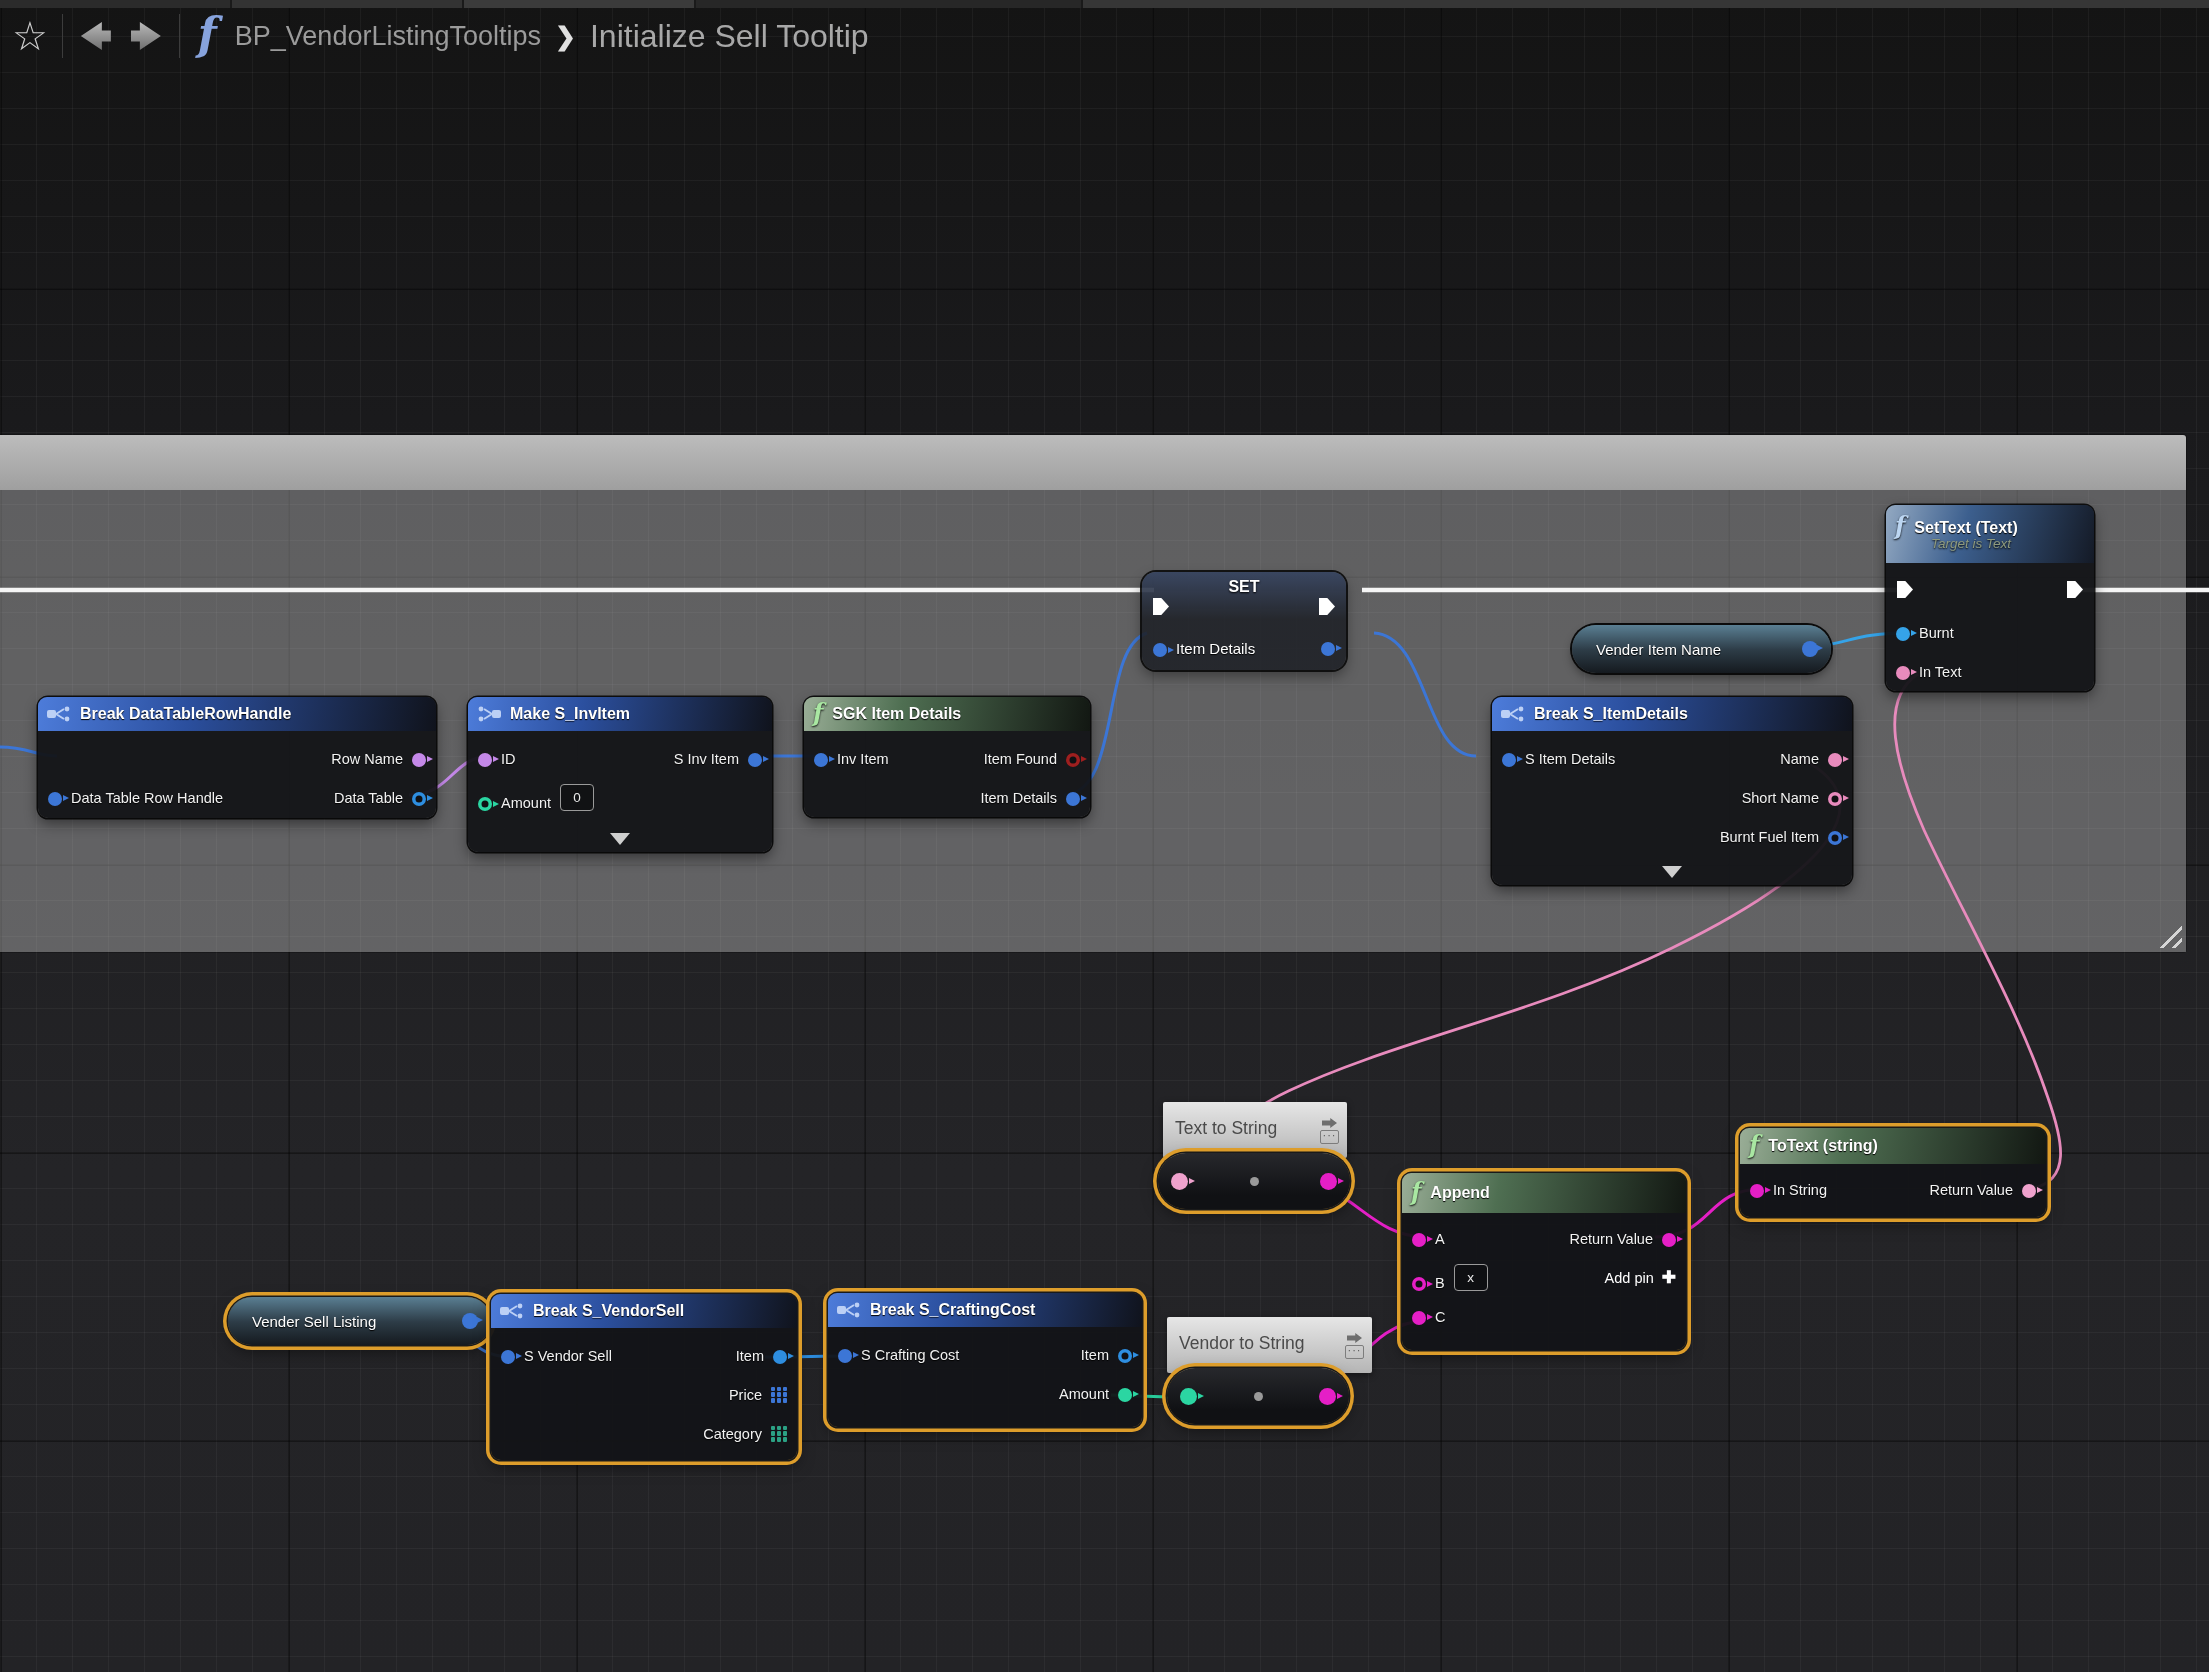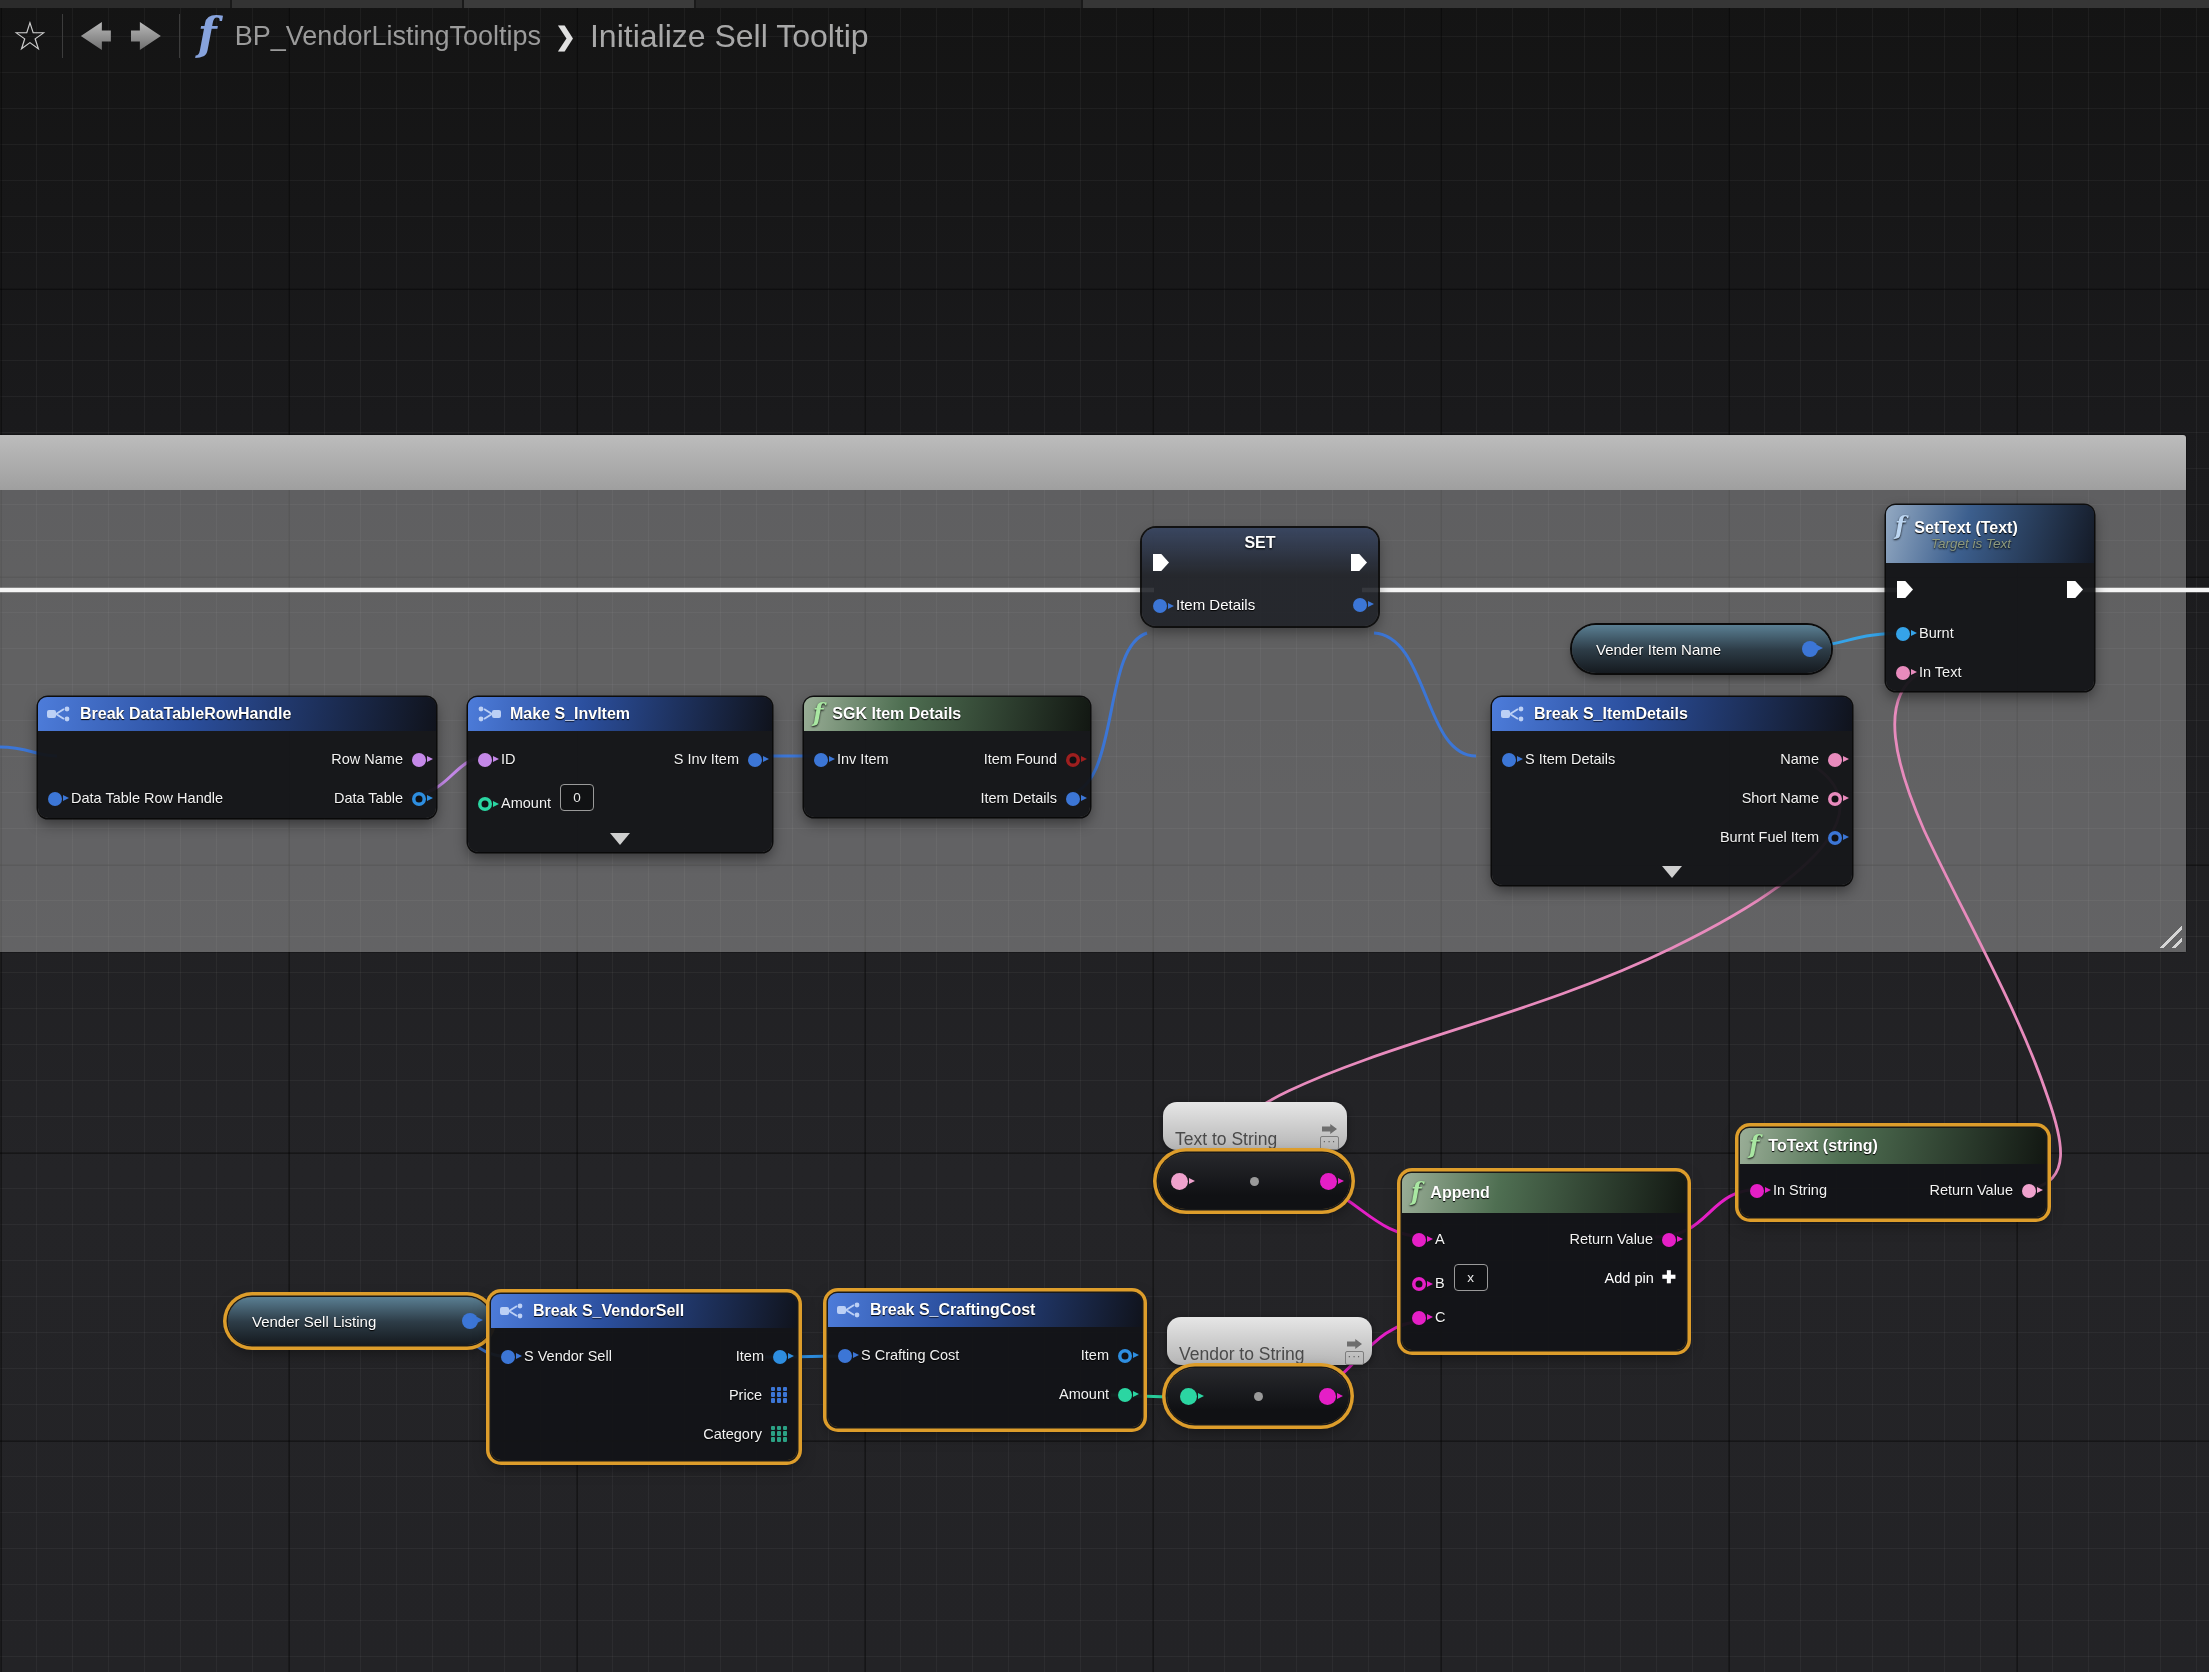--- a/index.html
+++ b/index.html
@@ -77,22 +77,22 @@
     background:linear-gradient(180deg,rgba(90,120,180,.38) 0%,rgba(40,44,52,.12) 48%),rgba(30,32,37,.88);
     box-shadow:0 0 0 2px rgba(10,10,10,.9),0 6px 14px rgba(0,0,0,.4);}
   .setnode .title{text-align:center;font-weight:bold;font-size:16px;margin-top:6px;text-shadow:0 1px 2px #000;}
   
   .pill{position:absolute;height:48px;border-radius:26px;display:flex;align-items:center;gap:0;
     padding:0 13px 0 24px;color:#fff;font-size:15px;text-shadow:0 1px 2px #000;
     background:linear-gradient(180deg,#5a7f93 0%,#2d3c47 52%,#151a1f 100%);
     box-shadow:0 0 0 2px #0b0b0b,0 5px 10px rgba(0,0,0,.4);}
   .pill .p{width:16px;height:16px;}
   
-  .bubble{position:absolute;height:40px;border-radius:14px;display:flex;align-items:flex-end;gap:8px;
-    padding:8px 8px 0 12px;background:linear-gradient(180deg,#e6e6e6,#b5b5b5);color:#4a4a4a;font-size:17.5px;
+  .bubble{position:absolute;height:40px;border-radius:2px;display:flex;align-items:flex-start;gap:8px;
+    padding:16px 8px 0 12px;background:linear-gradient(180deg,#e6e6e6,#b5b5b5);color:#4a4a4a;font-size:17.5px;
     box-shadow:0 2px 7px rgba(0,0,0,.45);}
   .bubble::after{content:"";position:absolute;left:26px;bottom:-9px;border-left:8px solid transparent;
     border-right:8px solid transparent;border-top:10px solid #b5b5b5;}
   .bubicons{display:flex;flex-direction:column;align-items:center;gap:2px;margin-left:auto;}
   .pinicon{width:15px;height:10px;background:#6e6e6e;
     clip-path:polygon(0 25%,55% 25%,55% 0,100% 50%,55% 100%,55% 75%,0 75%);}
   .dots{width:17px;height:12px;border:1px solid #7d7d7d;border-radius:2px;font-size:11px;line-height:8px;
     text-align:center;color:#5a5a5a;letter-spacing:1px;}
   
   .cap{position:absolute;height:56px;border-radius:28px;display:flex;align-items:center;justify-content:space-between;
@@ -235,21 +235,21 @@
       </div>
       <div class="row">
         <span class="grp r">
             <span class="lbl">Item Details</span>
             <span class="p solid c-struct"></span>
           </span>
       </div>
     </div>
   </div>
 
-  <div class="setnode" style="left:1142px;top:528px;width:236px;height:98px">
+  <div class="setnode" style="left:1142px;top:572px;width:204px;height:98px">
     <div class="title">SET</div>
     <span class="pexec" style="position:absolute;left:11px;top:26px"></span>
     <span class="pexec" style="position:absolute;right:11px;top:26px"></span>
     <div class="row" style="position:absolute;left:0;right:0;top:57px;padding:0 11px">
       <span class="grp">
           <span class="p solid c-struct"></span>
           <span class="lbl" style="font-size:15px">Item Details</span>
         </span>
       <span class="grp r">
           <span class="p solid c-struct"></span>

